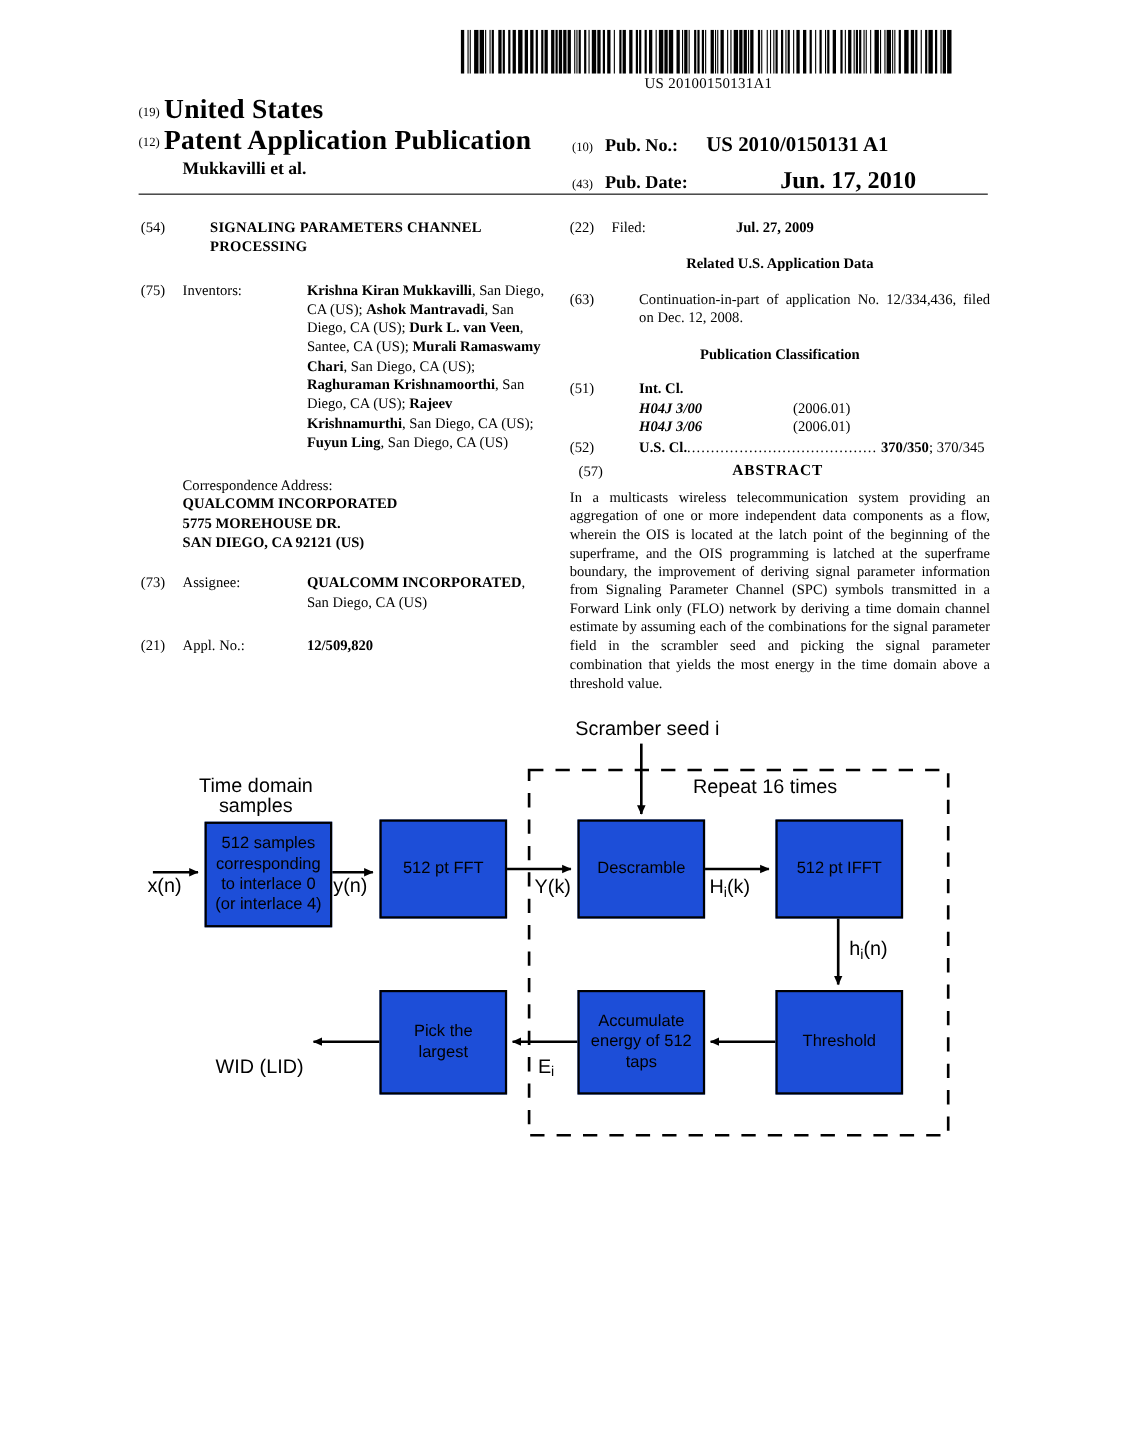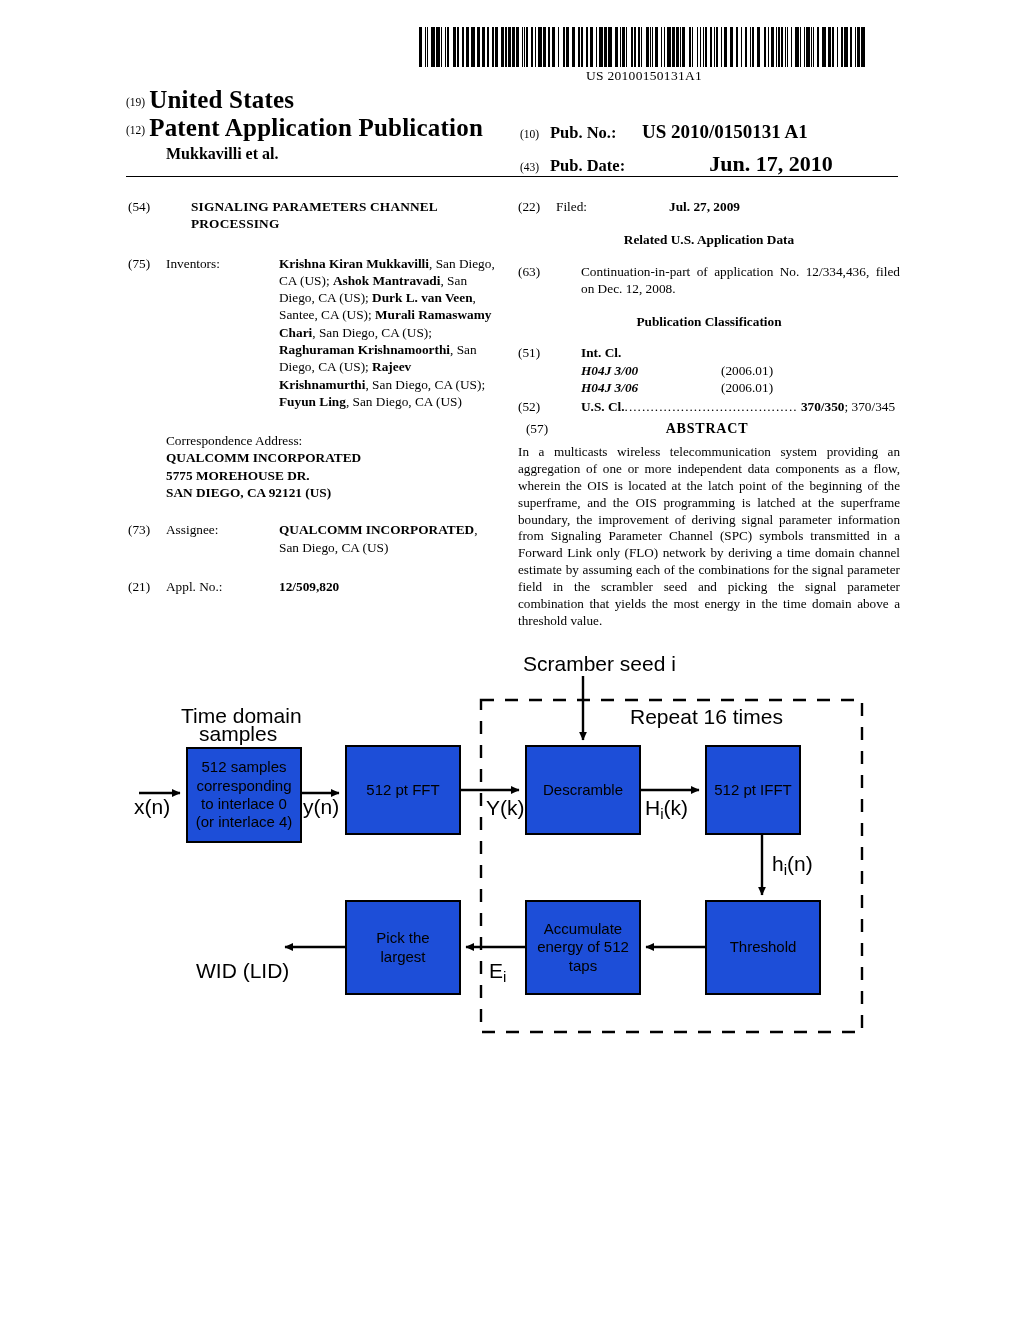--- a/index.html
+++ b/index.html
@@ -154,21 +154,21 @@
     position: absolute;
     left: 0; top: 0;
     width: 1024px; height: 1320px;
     pointer-events: none;
   }
   .fig-svg { position: absolute; left: 0; top: 0; }
 
   .fig-label {
     position: absolute;
     font-family: "Liberation Sans", sans-serif;
-    font-size: 21px;
+    font-size: 18px;
     color: #000;
     white-space: nowrap;
   }
   .box {
     position: absolute;
     border: 2px solid #000;
     background: #1d4ed8;
     font-family: "Liberation Sans", sans-serif;
     font-size: 15px;
     display: flex;
@@ -479,21 +479,21 @@
         <div>corresponding</div>
         <div>to interlace 0</div>
         <div>(or interlace 4)</div>
       </div>
     </div>
 
     <div class="box" style="left:345px; top:745px; width:116px; height:90px;">512 pt FFT</div>
 
     <div class="box" style="left:525px; top:745px; width:116px; height:90px;">Descramble</div>
 
-    <div class="box" style="left:705px; top:745px; width:96px; height:90px;">512 pt IFFT</div>
+    <div class="box" style="left:705px; top:745px; width:116px; height:90px;">512 pt IFFT</div>
 
     <div class="box" style="left:705px; top:900px; width:116px; height:95px;">Threshold</div>
 
     <div class="box" style="left:525px; top:900px; width:116px; height:95px;">
       <div>
         <div>Accumulate</div>
         <div>energy of 512</div>
         <div>taps</div>
       </div>
     </div>

